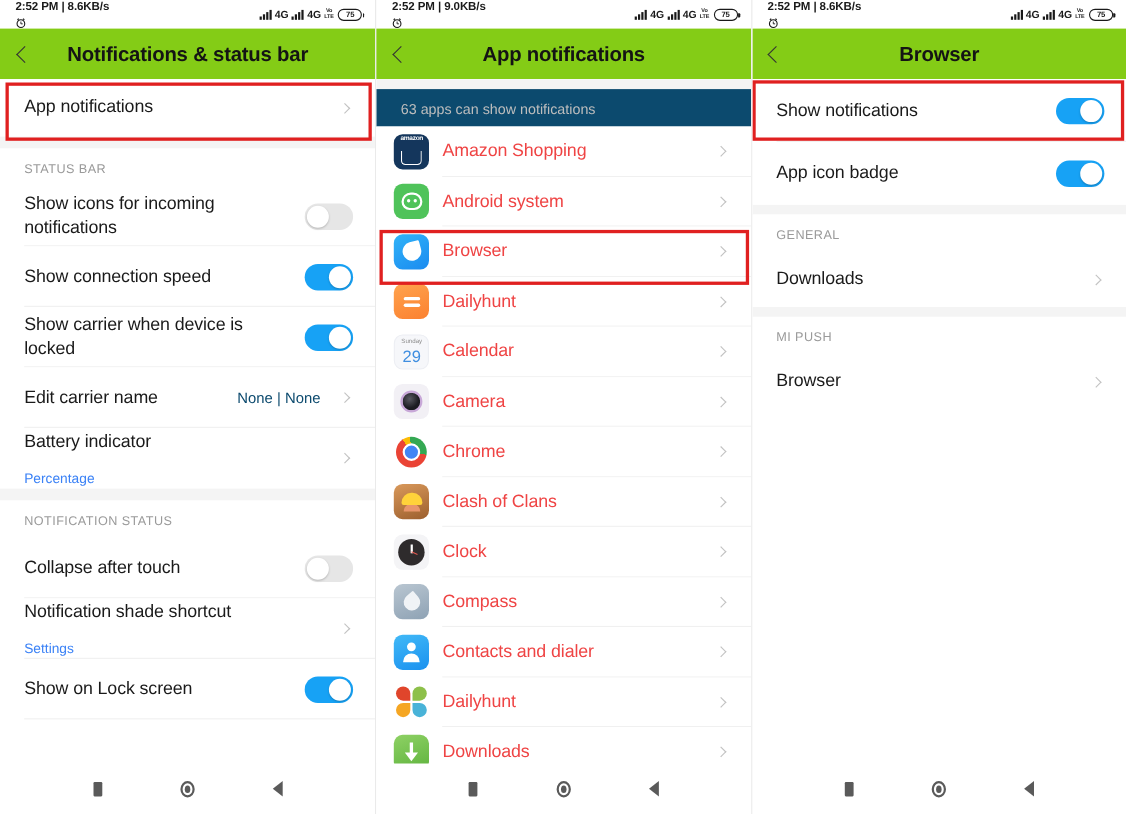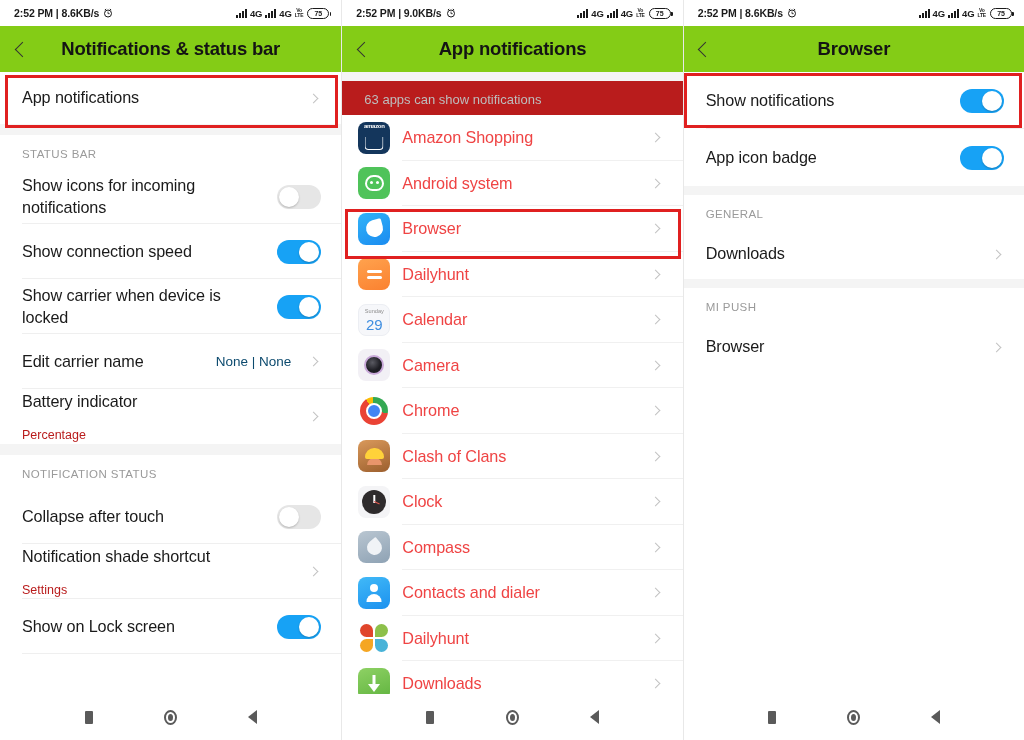--- a/index.html
+++ b/index.html
@@ -20,21 +20,21 @@
   .panel + .panel { border-left: 1px solid #e8e8e8; }
 
   
   .statusbar {
     height: 26px; flex: 0 0 26px;
     display: flex; align-items: center; justify-content: space-between;
     padding: 0 12px 0 14px;
     font-size: 10.5px; font-weight: bold; color: #1a1a1a;
     letter-spacing: -0.1px;
   }
-  .sb-left { display: flex; align-items: center; gap: 4px; white-space: nowrap; }
+  .sb-left { display: flex; gap: 4px; white-space: nowrap; flex-direction: column; }
   .sb-right { display: flex; align-items: center; gap: 3px; }
   .alarm-ico { width: 10px; height: 10px; display: block; }
   .sig-bars { display: flex; align-items: flex-end; gap: 1px; height: 9px; }
   .sig-bars i { width: 2px; background: #1a1a1a; display: block; }
   .sig-bars i:nth-child(1) { height: 3px; }
   .sig-bars i:nth-child(2) { height: 5px; }
   .sig-bars i:nth-child(3) { height: 7px; }
   .sig-bars i:nth-child(4) { height: 9px; }
   .net-label { font-size: 9.5px; font-weight: bold; }
   .volte {
@@ -90,21 +90,21 @@
   .row::after {
     content: ""; position: absolute; left: 22px; right: 0; bottom: 0;
     height: 1px; background: #efefef;
   }
   .row.noline::after { display: none; }
   .row-main { flex: 1 1 auto; min-width: 0; padding-right: 8px; }
   .row-title {
     font-size: 16.2px; color: #1a1a1a; line-height: 1.3;
     letter-spacing: -0.1px;
   }
-  .row-sub { font-size: 12.5px; color: #b91c1c; margin-top: 16px; }
+  .row-sub { font-size: 12.5px; color: #3b82f6; margin-top: 16px; }
   .row-value { font-size: 13.5px; color: #0c4a6e; margin-right: 19px; white-space: nowrap; }
   .chev {
     width: 7px; height: 7px; flex: 0 0 auto;
     border-top: 1.5px solid #c2c2c2; border-right: 1.5px solid #c2c2c2;
     transform: rotate(45deg); margin-right: 4px;
   }
 
   
   .toggle {
     width: 44px; height: 24px; border-radius: 12px; flex: 0 0 auto;
@@ -129,21 +129,21 @@
     height: 1px; background: #f0f0f0;
   }
   .app-ico {
     width: 32px; height: 32px; flex: 0 0 32px; margin-right: 12px;
     border-radius: 8px; position: relative; overflow: hidden;
     display: flex; align-items: center; justify-content: center;
   }
   .app-name { flex: 1 1 auto; font-size: 16.2px; color: #ef4444; letter-spacing: -0.1px; }
   .apps-note {
     font-size: 13px; color: #bdbdbd;
-    padding: 11px 22px 8px 22px; background: #b91c1c;
+    padding: 11px 22px 8px 22px; background: #0c4a6e;
   }
 
   
   .ic-amazon { background: #14365c; }
   .ic-amazon .amz-word {
     position: absolute; top: 1px; left: 0; right: 0; text-align: center;
     font-size: 6px; font-weight: bold; color: #ffffff; letter-spacing: -0.3px;
   }
   .ic-amazon .cart {
     position: absolute; bottom: 4px; left: 50%; transform: translateX(-50%);

